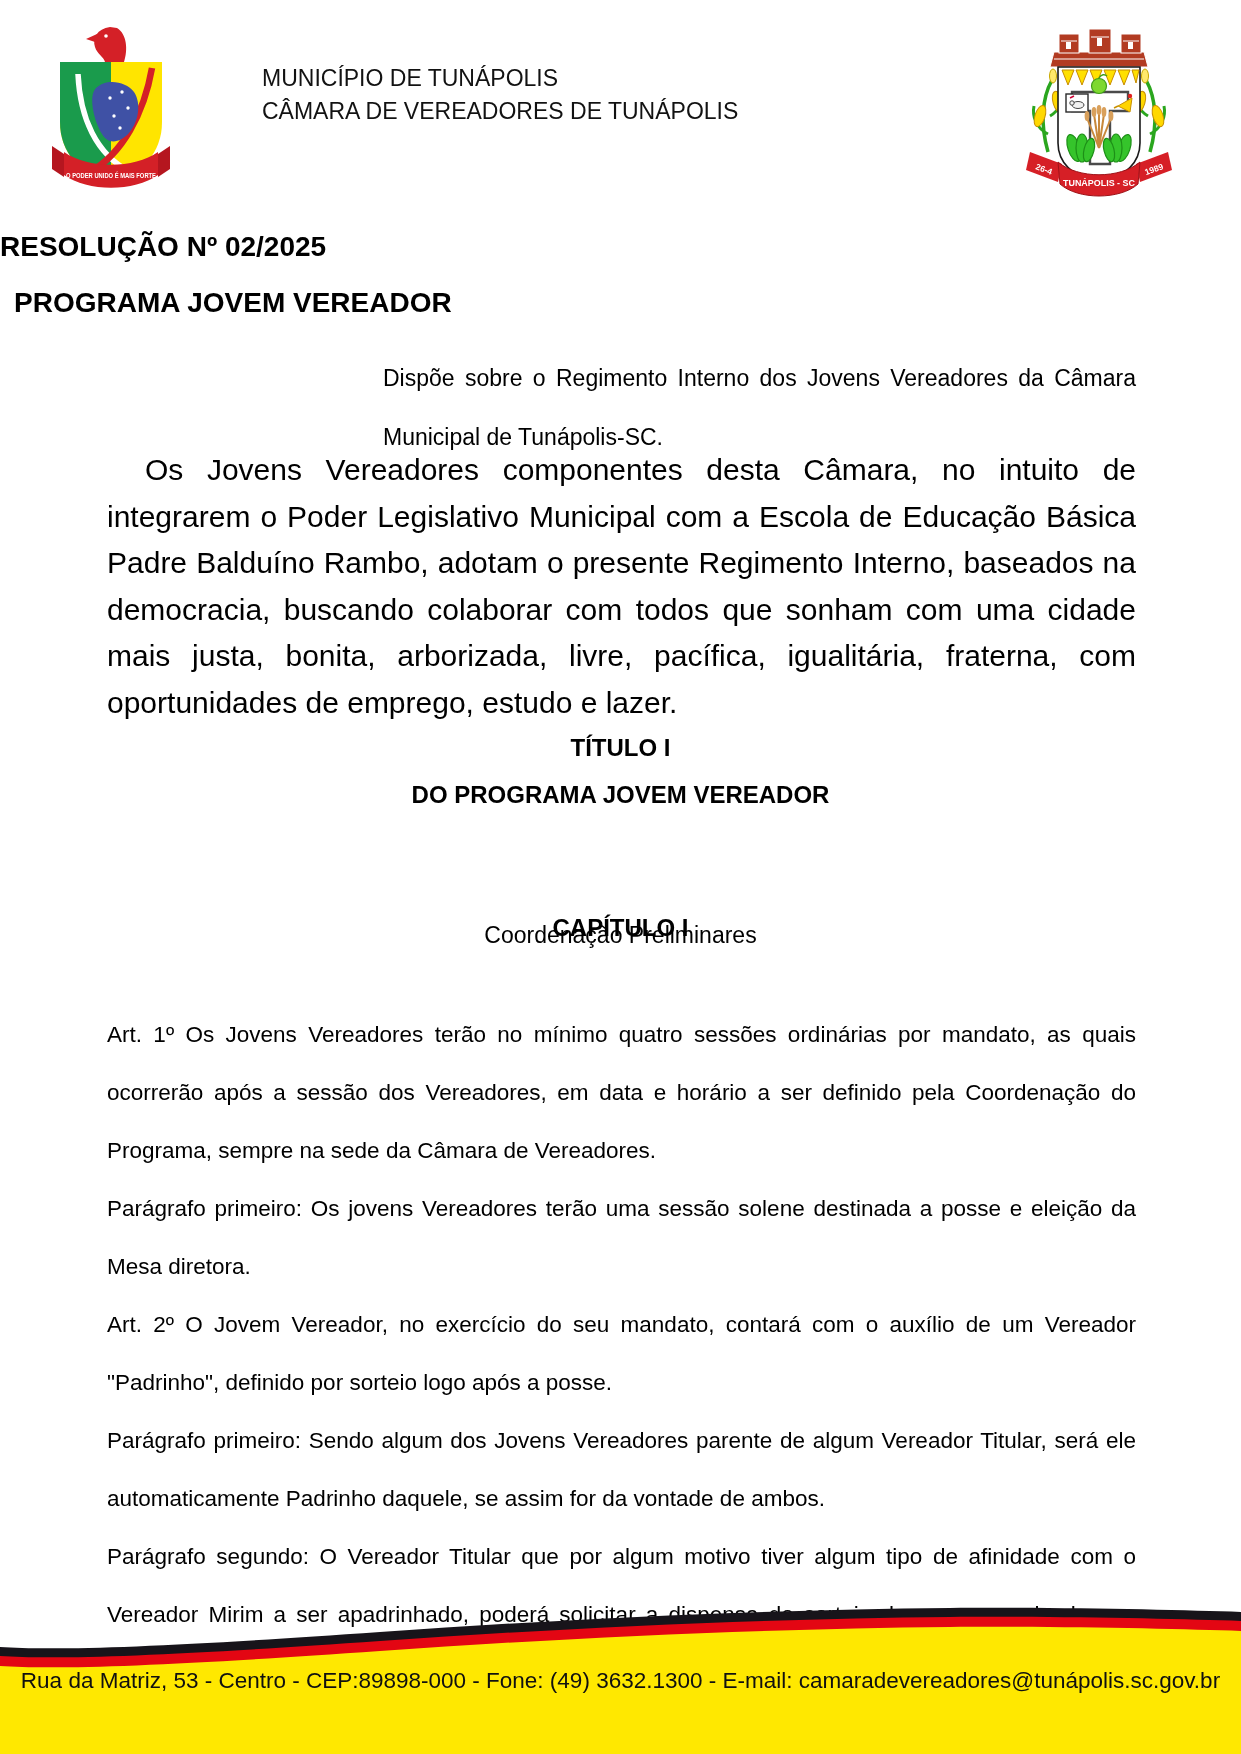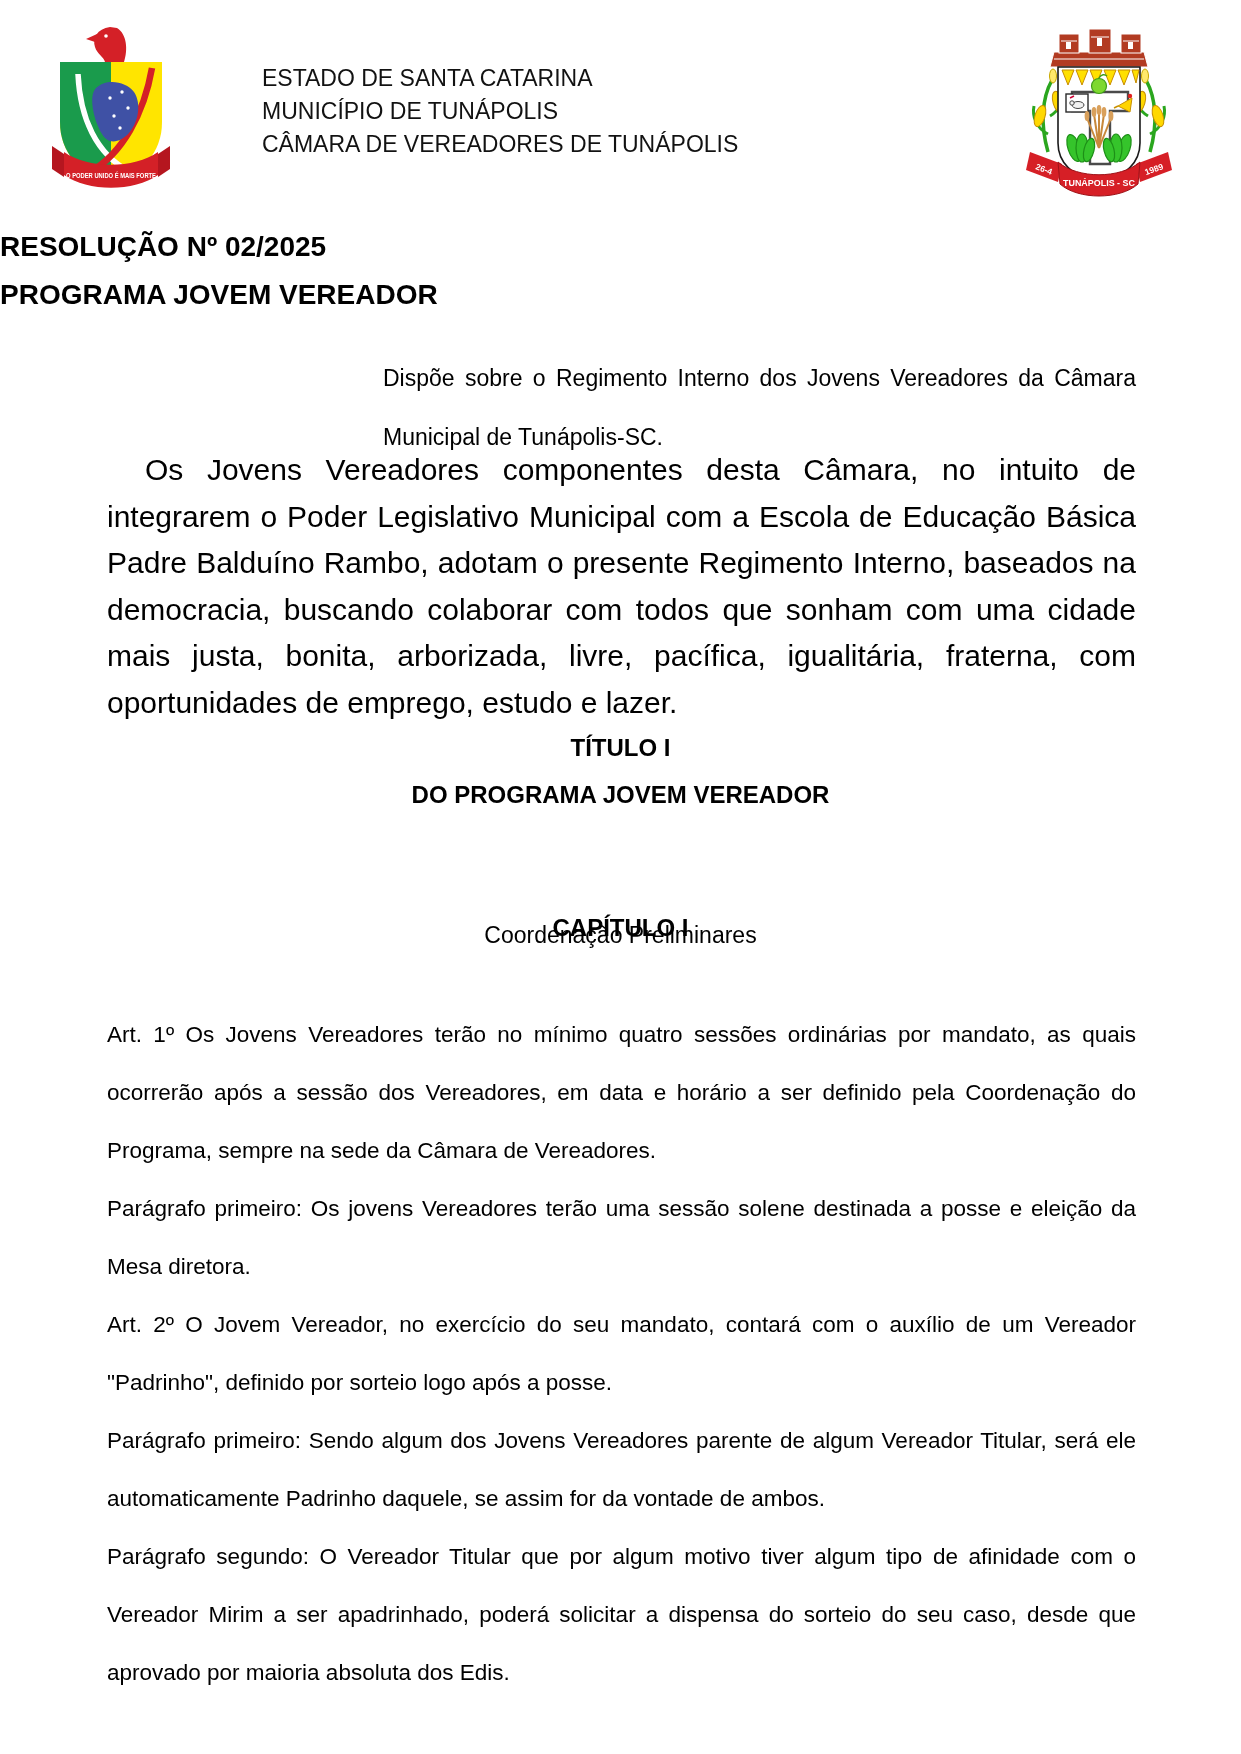--- a/index.html
+++ b/index.html
@@ -8,21 +8,21 @@
     background:#ffffff; overflow:hidden; color:#000;
     font-family:"Liberation Sans", sans-serif;
   }
   
   .logo-left  { position:absolute; left:50px;  top:26px;  width:122px; height:172px; }
   .logo-right { position:absolute; left:1026px; top:24px; width:146px; height:176px; }
   .org-block  { position:absolute; left:262px; top:62px; font-size:23px; line-height:33px; color:#121212; }
   
   .titles { position:absolute; left:0; top:233px; width:100%; text-align:left;
             font-weight:700; font-size:28px; line-height:28px; }
-  .titles .t2 { margin-top:20px; }
+  .titles .t2 { margin-top:28px;padding-left:14px; }
   
   .epigraph { position:absolute; left:383px; top:349px; width:753px;
               font-size:23px; line-height:59px; text-align:justify; }
   
   .preamble { position:absolute; left:107px; top:447px; width:1029px;
               font-size:30px; line-height:46.5px; text-align:justify; text-indent:38px; }
   
   .h-center { position:absolute; left:0; width:100%; text-align:center; font-size:24px; line-height:28px; }
   .hb { font-weight:700; }
   #h-titulo { top:734px; }
@@ -77,21 +77,20 @@
       <g>
         <path d="M14,128 L2,120 L2,143 L14,151 Z" fill="#b5161f"></path>
         <path d="M108,128 L120,120 L120,143 L108,151 Z" fill="#b5161f"></path>
         <path d="M14,126 C38,143 84,143 108,126 L108,149 C84,166 38,166 14,149 Z" fill="#d42027"></path>
         <text x="61" y="152" text-anchor="middle" font-size="7" font-weight="bold" fill="#ffffff" textLength="90" lengthAdjust="spacingAndGlyphs">O PODER UNIDO É MAIS FORTE</text>
       </g>
     </svg>
   </div>
 
   <div class="org-block">
-    <div>ESTADO DE SANTA CATARINA</div>
     <div>MUNICÍPIO DE TUNÁPOLIS</div>
     <div>CÂMARA DE VEREADORES DE TUNÁPOLIS</div>
   </div>
 
   <div class="logo-right">
     <svg width="146" height="176" viewBox="0 0 146 176">
 
       <g stroke="#ffffff" stroke-width="1">
         <path d="M28,28 L118,28 L122,43 L24,43 Z" fill="#b23b22"></path>
         <rect x="33" y="10" width="20" height="19" fill="#b23b22"></rect>
@@ -206,14 +205,22 @@
   <div id="h-disp" class="h-center">Coordenação Preliminares</div>
 
   <div class="articles">
     <p>Art. 1º Os Jovens Vereadores terão no mínimo quatro sessões ordinárias por mandato, as quais ocorrerão após a sessão dos Vereadores, em data e horário a ser definido pela Coordenação do Programa, sempre na sede da Câmara de Vereadores.</p>
     <p>Parágrafo primeiro: Os jovens Vereadores terão uma sessão solene destinada a posse e eleição da Mesa diretora.</p>
     <p>Art. 2º O Jovem Vereador, no exercício do seu mandato, contará com o auxílio de um Vereador "Padrinho", definido por sorteio logo após a posse.</p>
     <p>Parágrafo primeiro: Sendo algum dos Jovens Vereadores parente de algum Vereador Titular, será ele automaticamente Padrinho daquele, se assim for da vontade de ambos.</p>
     <p>Parágrafo segundo: O Vereador Titular que por algum motivo tiver algum tipo de afinidade com o Vereador Mirim a ser apadrinhado, poderá solicitar a dispensa do sorteio do seu caso, desde que aprovado por maioria absoluta dos Edis.</p>
   </div>
 
+  <div class="footer">
+    <svg width="1241" height="200" viewBox="0 0 1241 200">
+      <path d="M0,93 C60,97 180,92 380,78 S760,56 950,54 C1050,53 1180,56 1241,58 L1241,200 L0,200 Z" fill="#17141a"></path>
+      <path d="M0,102 C60,106 180,101 380,87 S760,65 950,63 C1050,62 1180,65 1241,67 L1241,200 L0,200 Z" fill="#e30613"></path>
+      <path d="M0,112 C60,116 180,111 380,97 S760,75 950,73 C1050,72 1180,75 1241,77 L1241,200 L0,200 Z" fill="#ffe800"></path>
+    </svg>
+    <div class="footer-text">Rua da Matriz, 53 - Centro - CEP:89898-000 - Fone: (49) 3632.1300 - E-mail: camaradevereadores@tunápolis.sc.gov.br</div>
+  </div>
 
 </div>
 
 </body></html>

